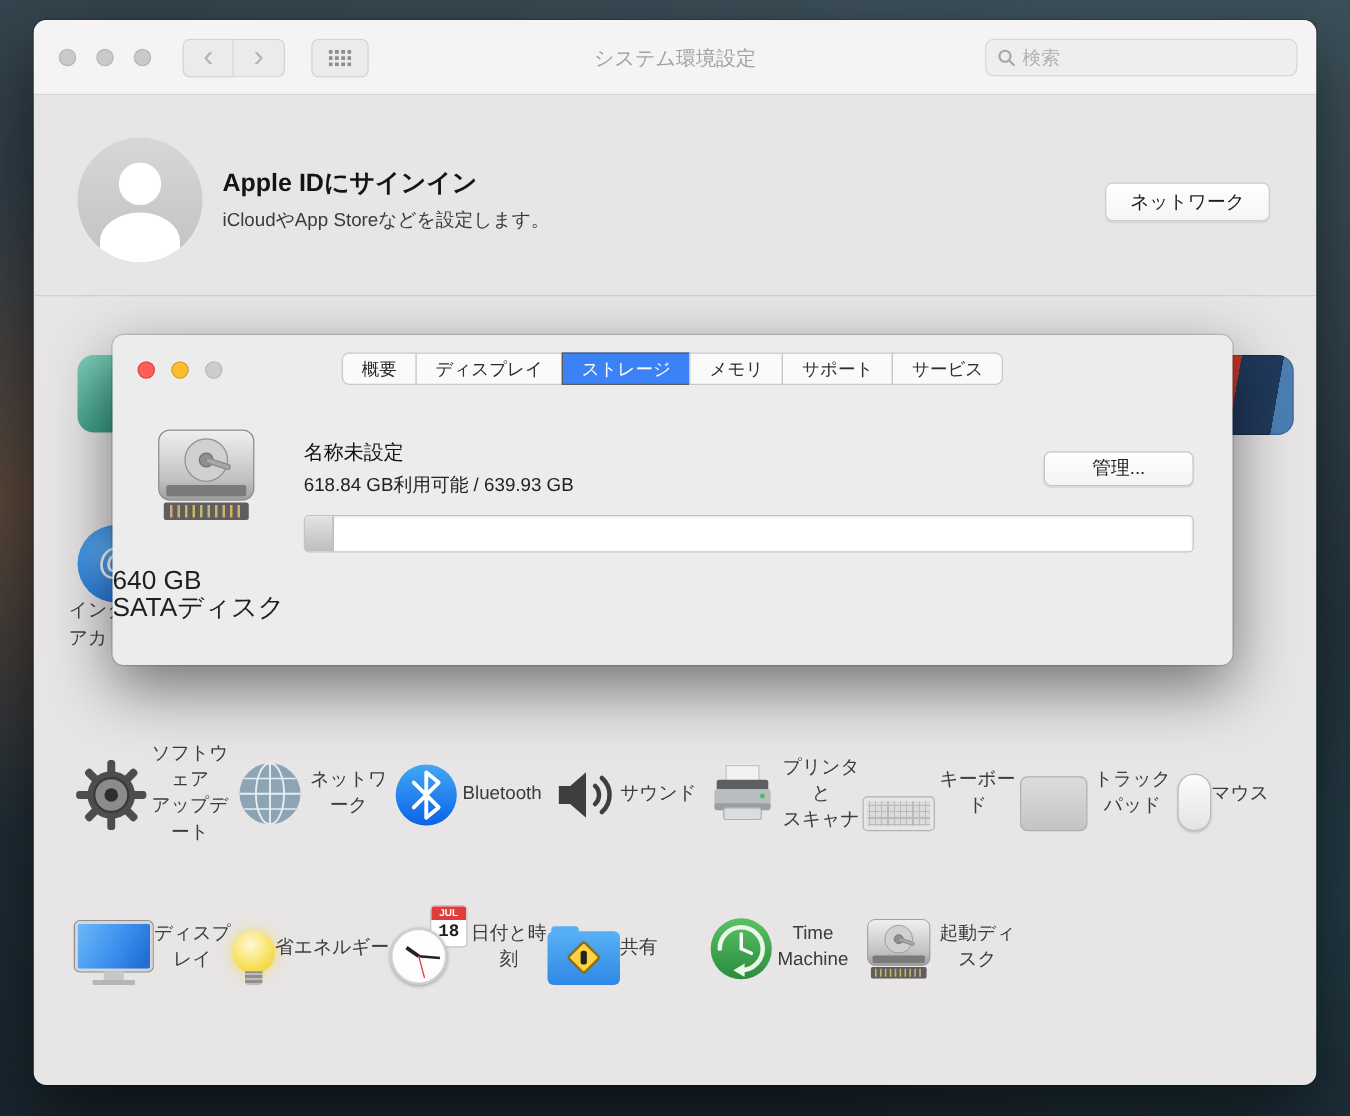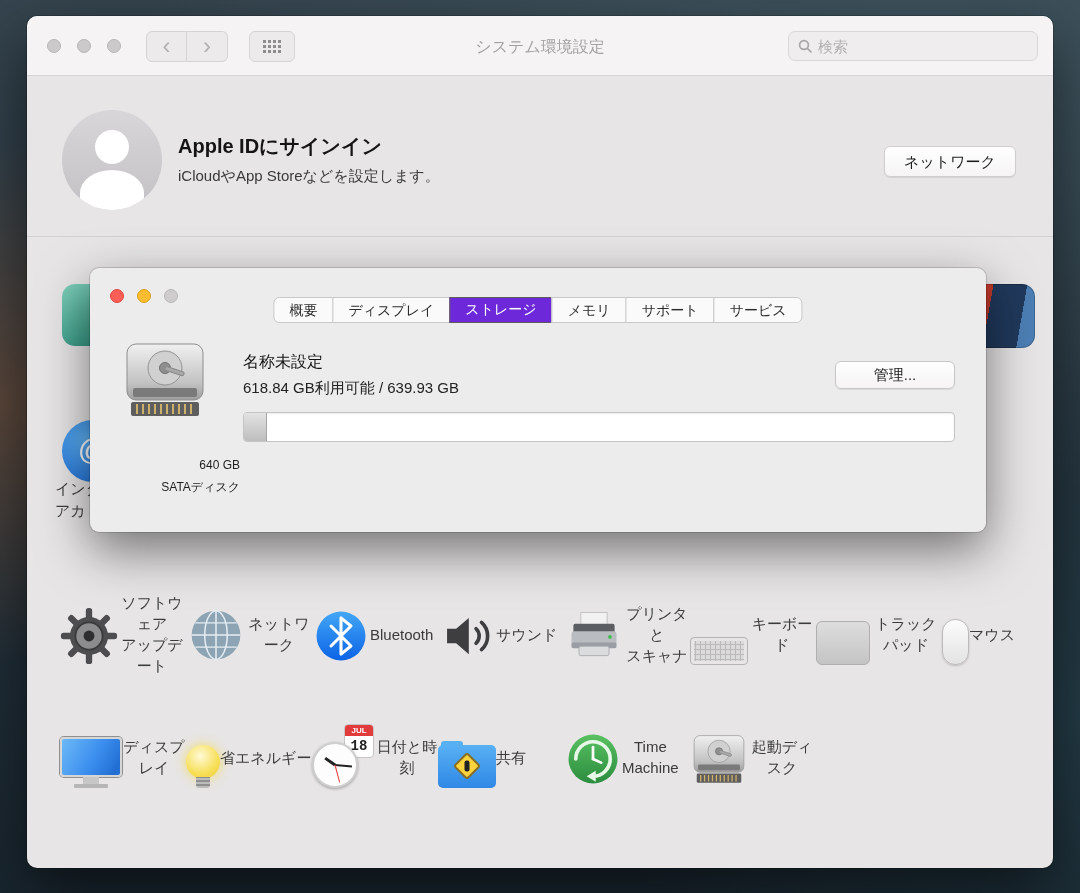--- a/index.html
+++ b/index.html
@@ -126,31 +126,31 @@
   .sign::after { content:""; position:absolute; left:50%; top:50%; width:5px; height:11px;
     background:#222; transform:translate(-50%,-50%) rotate(-45deg); border-radius:2px; }
 
   
   .storagewin { position:absolute; left:63px; top:252px; width:896px; height:264px;
     background:#ececec; border-radius:9px;
     box-shadow:0 18px 50px rgba(0,0,0,.5), 0 0 0 1px rgba(0,0,0,.14); }
   .tl-over { left:20px; top:21px; display:flex; gap:13px; position:absolute; }
   .tl-over i { width:14px; height:14px; border-radius:50%; display:block; }
 
-  .tabs { position:absolute; left:50%; top:29px; transform:translateX(-50%);
+  .tabs { position:absolute; left:50%; top:14px; transform:translateX(-50%);
     display:flex;border-radius:12px; }
   .tab { height:26px; line-height:24px; padding:0 15px; font-size:14px; color:#2c2c2c;
     background:#fbfafa; border:1px solid #c9c7c8; margin-left:-1px; white-space:nowrap; }
   .tab:first-child { border-radius:6px 0 0 6px; margin-left:0; }
   .tab:last-child { border-radius:0 6px 6px 0; }
-  .tab.selected { background:#6d28d9; border-color:#5e5c5b; color:#fff;font-family:Liberation Mono, monospace; }
+  .tab.selected { background:#3b82f6; border-color:#5e5c5b; color:#fff; }
 
   .disk-art { position:absolute; left:31px; top:72px; }
-  .disk-caption { position:absolute; left:0px; top:186px; width:150px; text-align:right;
-    font-size:12px; color:#1f1f1f; line-height:22px; }
+  .disk-caption { position:absolute; left:0px; top:186px; width:150px; text-align:left;
+    font-size:21px; color:#1f1f1f; line-height:22px; }
   .disk-name { position:absolute; left:153px; top:84px; font-size:16px; color:#111; }
   .disk-usage { position:absolute; left:153px; top:111px; font-size:15px; color:#222; }
   .manage-btn { position:absolute; right:31px; top:93px; width:120px; height:28px;
     background:linear-gradient(#ffffff,#f5f3f4); border:1px solid #c8c6c7; border-radius:6px;
     font-size:15px; color:#1d1d1f; text-align:center; line-height:26px;
     box-shadow:0 1px 1px rgba(0,0,0,.08); }
   .storage-bar { position:absolute; left:153px; right:31px; top:144px; height:30px;
     background:#fff; border:1px solid #c5c3c4; border-radius:4px; overflow:hidden;
     box-shadow:inset 0 1px 2px rgba(0,0,0,.08); }
   .storage-used { height:100%; background:linear-gradient(#e3e3e3,#bdbdbd);

